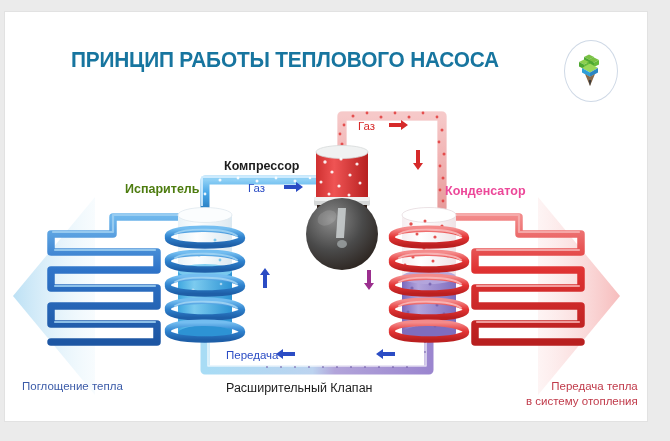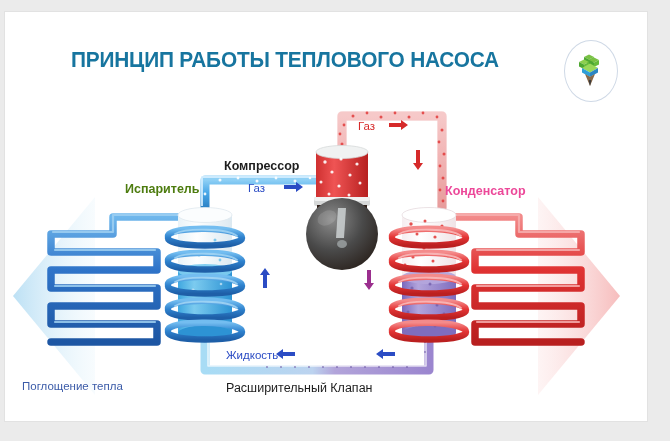--- a/index.html
+++ b/index.html
@@ -376,20 +376,24 @@
     </g>
 
   </svg>
 
   <div id="lbl-evap" class="lbl">Испаритель</div>
   <div id="lbl-cond" class="lbl">Конденсатор</div>
   <div id="lbl-comp" class="lbl">Компрессор</div>
   <div id="lbl-valve" class="lbl">Расширительный Клапан</div>
   <div id="lbl-gas-blue" class="lbl">Газ</div>
   <div id="lbl-gas-red" class="lbl">Газ</div>
-  <div id="lbl-liquid" class="lbl">Жидкость</div>
+  <div id="lbl-liquid" class="lbl">Передача</div>
 
   <div id="lbl-abs" class="lbl">
     <div>Поглощение тепла</div>
   </div>
 
+  <div id="lbl-trn" class="lbl">
+    <div>Передача тепла</div>
+    <div>в систему отопления</div>
+  </div>
 
 </div>
 
 </body></html>

